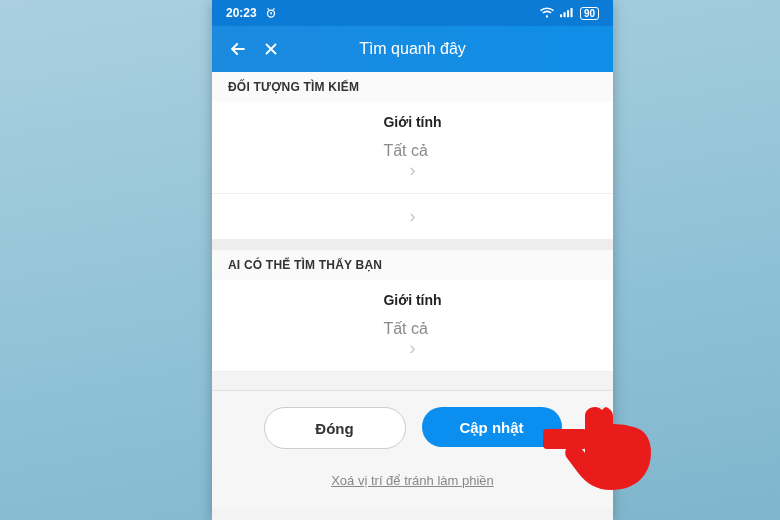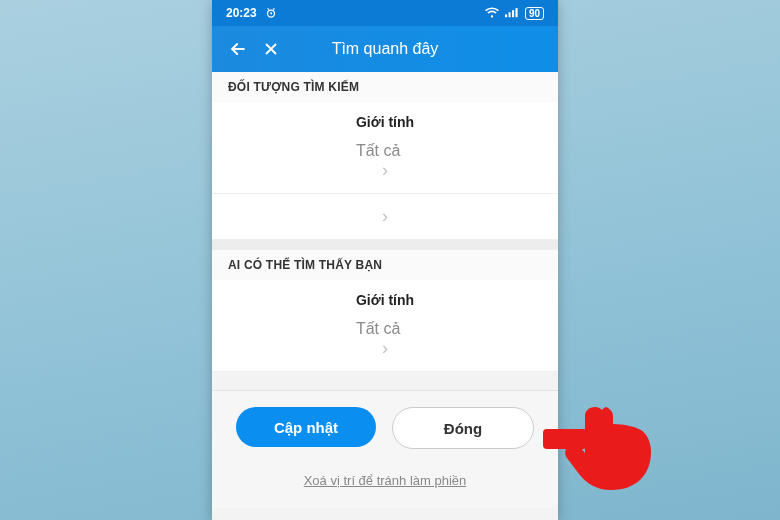--- a/index.html
+++ b/index.html
@@ -1,17 +1,17 @@
 <!DOCTYPE html>
 <html><head>
 <meta charset="utf-8">
 <style>
   html,body{margin:0;padding:0;width:780px;height:520px;font-family:-apple-system,Helvetica,Arial,sans-serif;}
   .stage{width:780px;height:520px;background:linear-gradient(170deg,#aad0e0 0%,#8fc1d6 60%,#7fb6cd 100%);position:relative;overflow:hidden;}
-  .phone{position:absolute;left:212px;top:0;width:346px;height:520px;background:#f3f3f3;box-shadow:0 2px 12px rgba(0,0,0,.25);}
+  .phone{position:absolute;left:212px;top:0;width:401px;height:520px;background:#f3f3f3;box-shadow:0 2px 12px rgba(0,0,0,.25);}
   .statusbar{height:26px;background:#0b7bd6;color:#fff;display:flex;align-items:center;justify-content:space-between;padding:0 14px;font-size:12px;font-weight:600;}
   .status-left{display:flex;align-items:center;gap:8px;}
   .status-right{display:flex;align-items:center;gap:6px;}
   .appbar{height:46px;background:linear-gradient(90deg,#1b8adf 0%,#0f8ee8 100%);display:flex;align-items:center;color:#fff;padding:0 16px;}
   .appbar .icn{width:34px;text-align:center;font-size:20px;line-height:1;}
   .appbar .title{flex:1;text-align:center;font-size:16px;font-weight:500;margin-right:68px;}
   .section-header{font-size:12px;font-weight:700;color:#333;padding:8px 16px 8px;letter-spacing:.2px;background:#fafafa;}
   .row{background:#fff;padding:12px 16px;border-bottom:1px solid #eee;display:flex;align-items:center;justify-content:space-between;flex-direction:column;}
   .row .txt{display:flex;flex-direction:column;}
   .row .lab{font-size:14px;font-weight:700;color:#222;}
@@ -99,25 +99,25 @@
     <div class="row">
       <div class="txt">
         <span class="lab">Giới tính</span>
         <span class="val">Tất cả</span>
       </div>
       <span class="chev">›</span>
     </div>
 
     <div class="footer" style="margin-top:18px;">
       <div class="btnrow">
+        <div class="btn btn-close">
+            <span>Đóng</span>
+          </div>
         <div class="btn btn-primary">
             <span>Cập nhật</span>
-          </div>
-        <div class="btn btn-close">
-            <span>Đóng</span>
           </div>
       </div>
       <div class="clearloc">Xoá vị trí để tránh làm phiền</div>
     </div>
 
   </div>
 
   <div class="point">
     <svg width="110" height="100" viewBox="0 0 110 100">
       <g fill="#ea1b1b">

